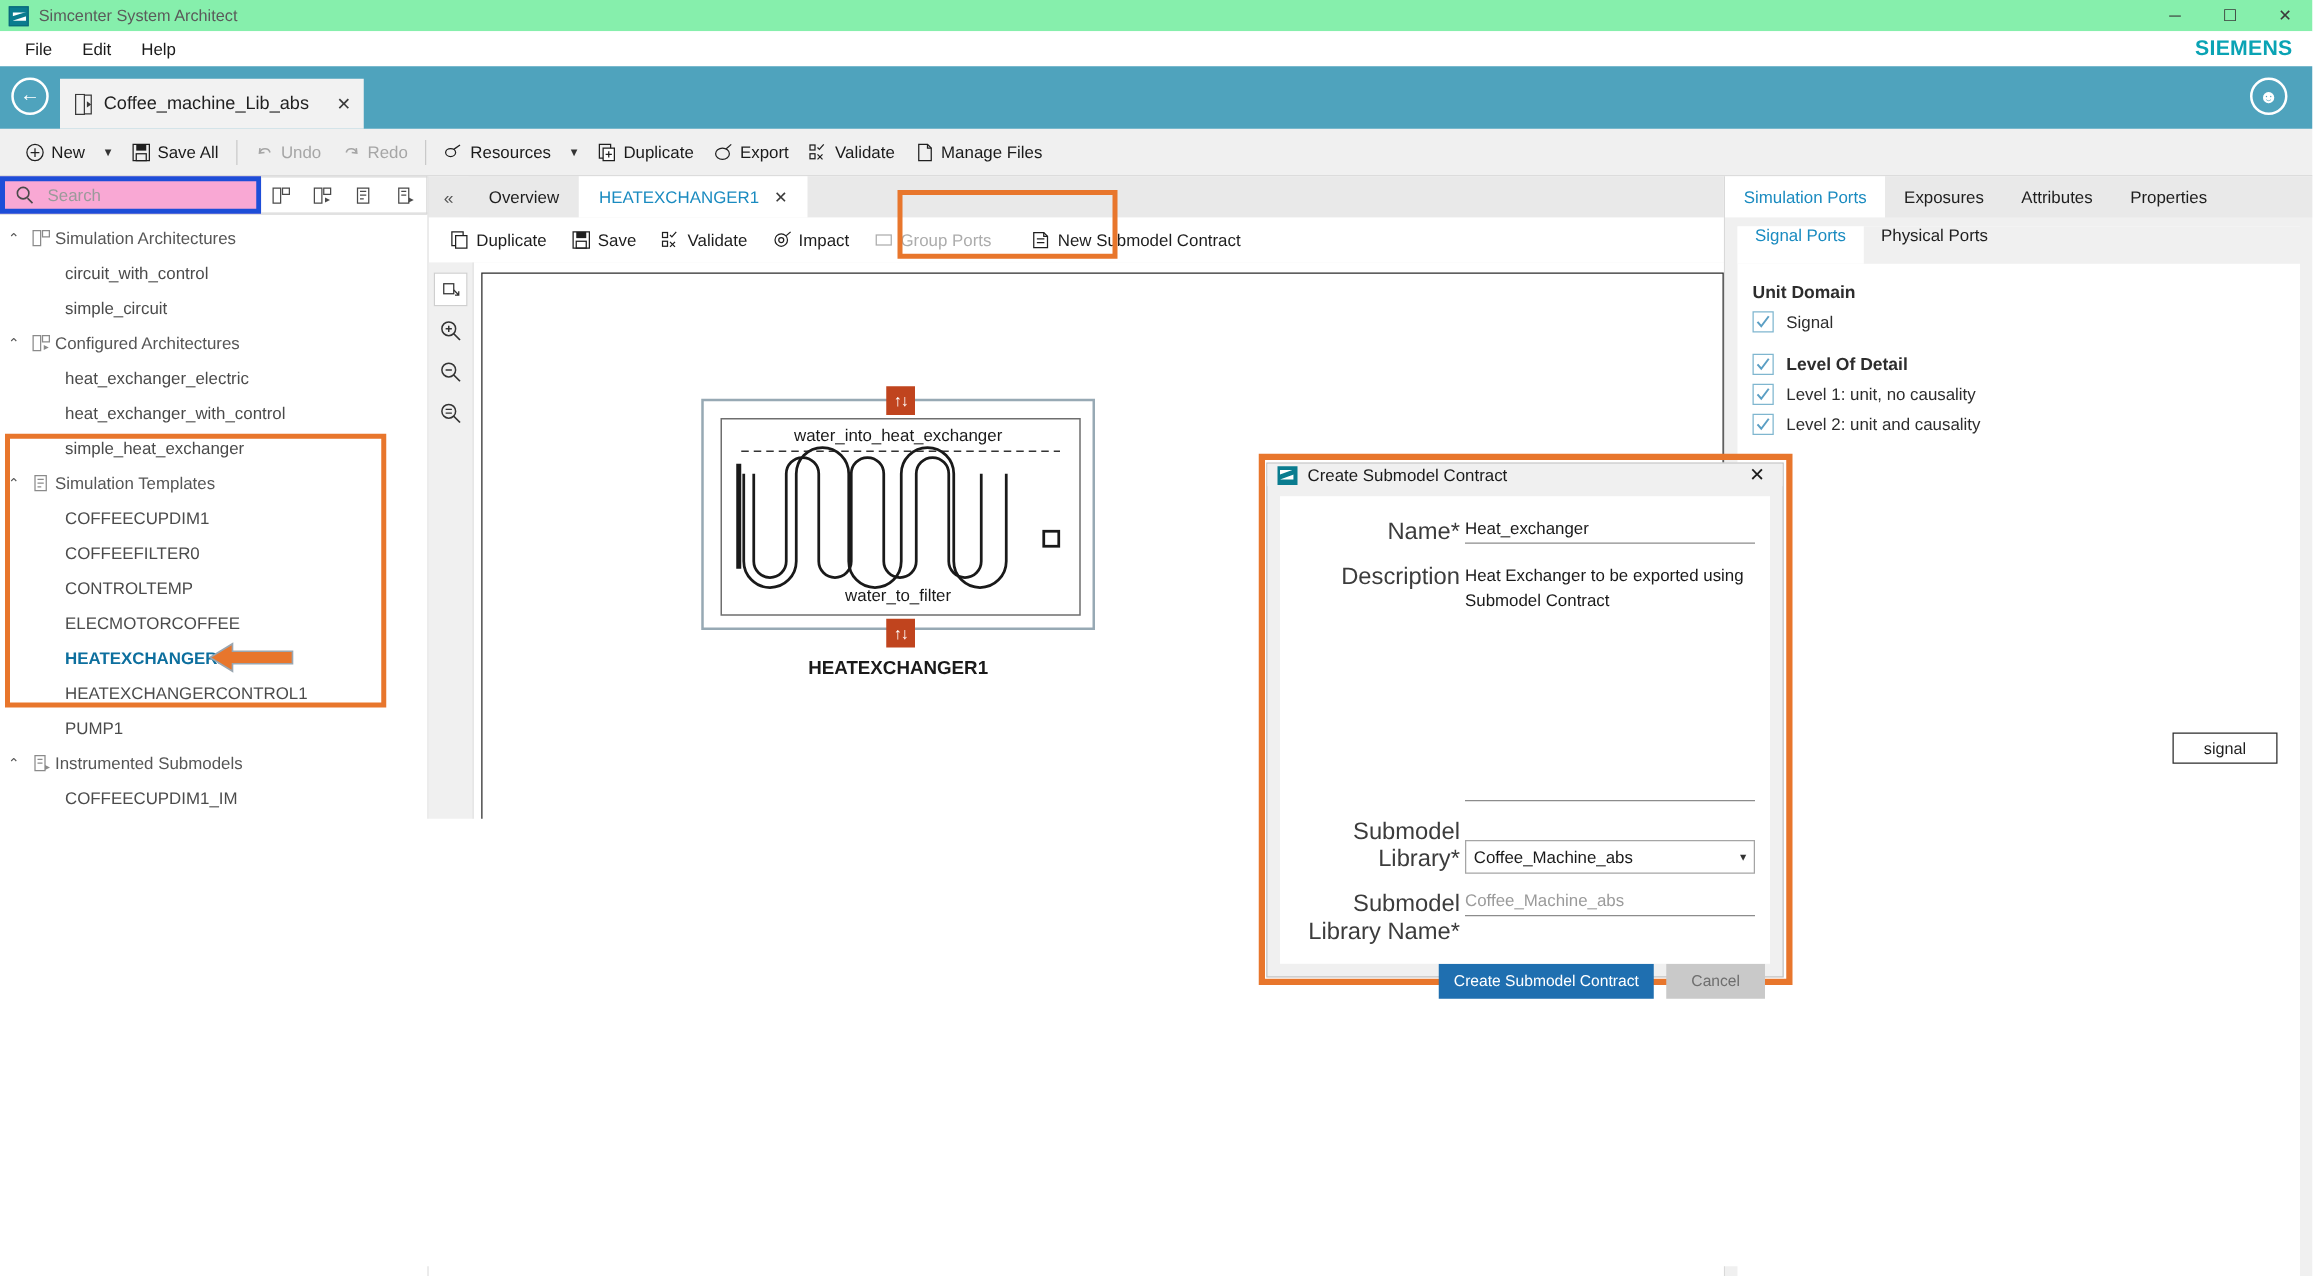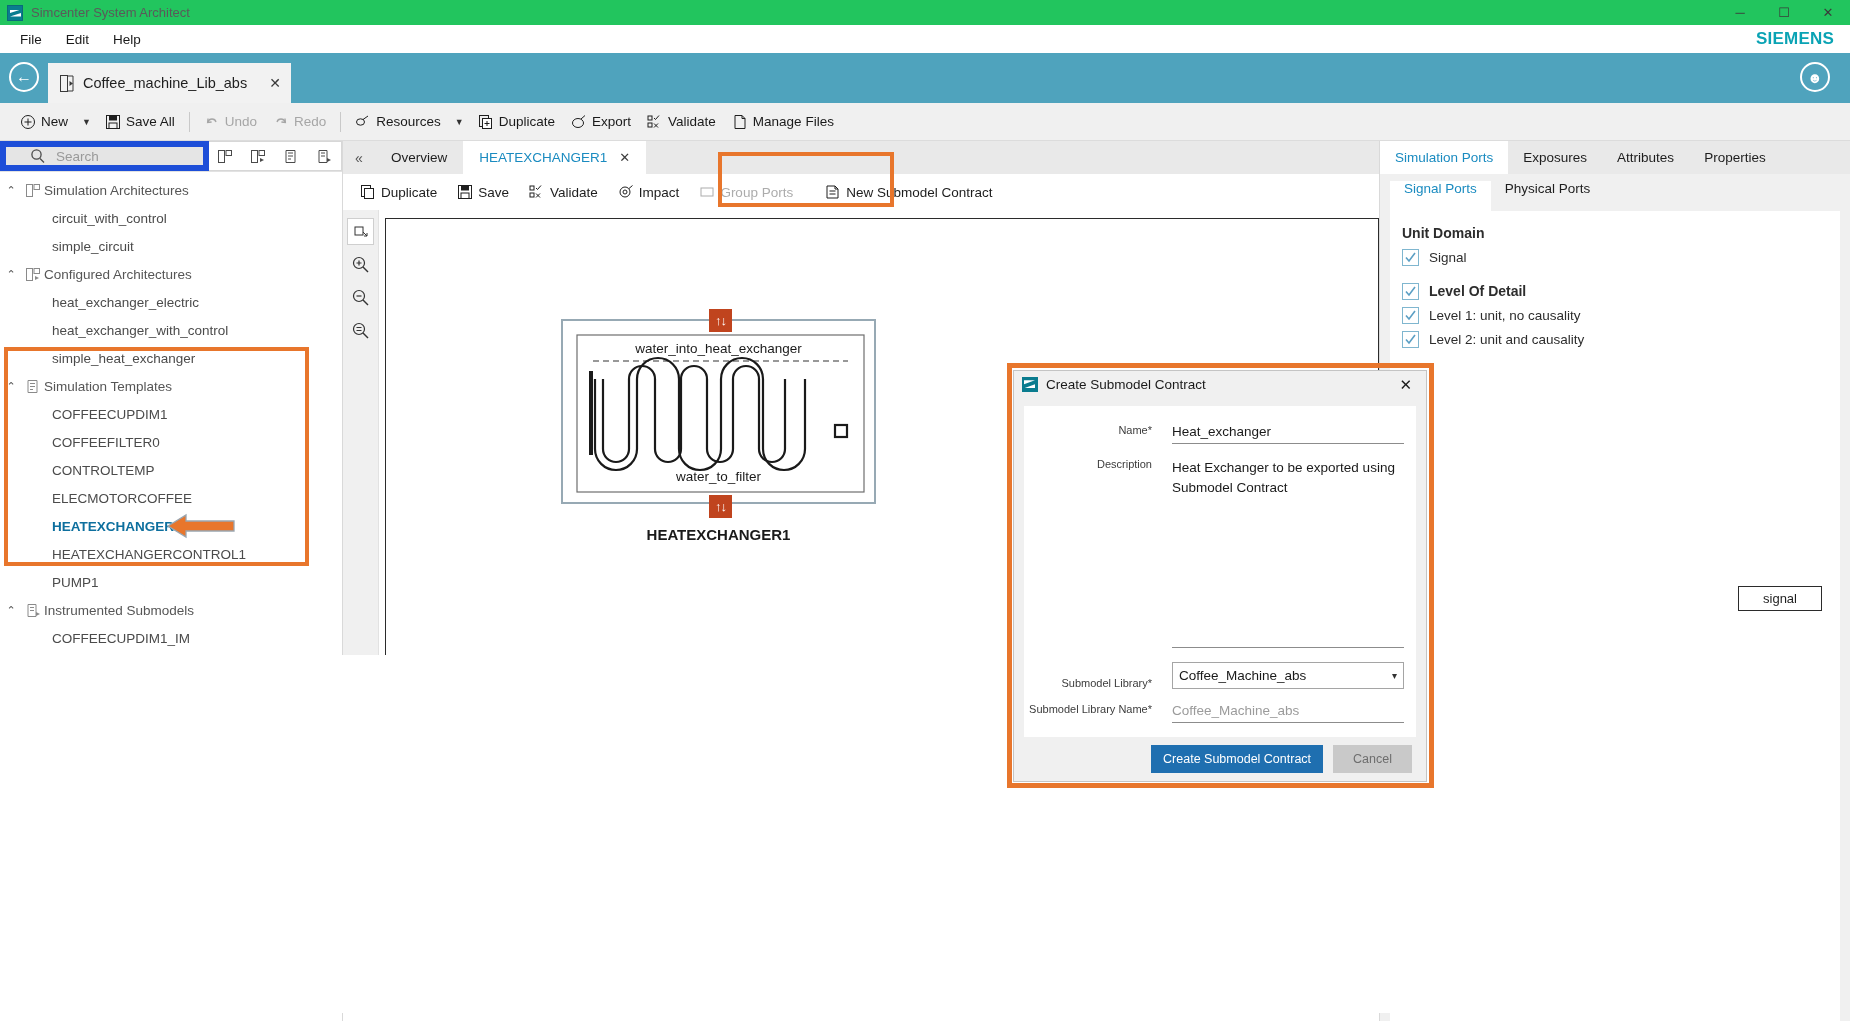--- a/index.html
+++ b/index.html
@@ -9,21 +9,21 @@
     overflow: hidden;
     font-family: "Liberation Sans", sans-serif;
     font-size: 13px;
     color: #323232;
     background: #ffffff;
   }
   .app { position: relative; width: 1850px; height: 1021px; }
 
   
   .titlebar {
-    height: 25px; background: #22c55e;
+    height: 25px; background: #86efac;
     display: flex; align-items: center;
     border-bottom: 0px solid #e6e6e6;
   }
   .title-logo {
     width: 16px; height: 16px; margin-left: 7px; margin-right: 8px;
     background: #0a7c8f; position: relative; flex: none;
     border: 1px solid #0a6a7a;
   }
   .title-logo::after {
     content: ""; position: absolute; left: 2px; top: 4px;
@@ -93,22 +93,22 @@
   .ic { width: 16px; height: 16px; display:inline-block; flex:none; }
   .ic svg { display:block; }
 
   
   .body { display: flex; height: calc(1021px - 25px - 28px - 50px - 38px); }
 
   
   .left { width: 343px; background: #ffffff; position: relative;
           border-right: 1px solid #d9d9d9; display:flex; flex-direction: column; }
   .searchrow { height: 31px; display: flex; align-items: stretch; border-bottom:1px solid #e2e2e2; }
-  .searchbox { flex: 1; display: flex; align-items: center; gap: 8px; padding-left: 24px;
-               border: 6px solid #1d4ed8; background:#e5e5e5; }
+  .searchbox { flex: 1; display: flex; align-items: center; gap: 8px; padding-left: 8px;
+               border: 4px solid #1d4ed8; background:#f9a8d4; }
   .searchbox input {
     border: none; outline: none; font-size: 13.5px; font-family: inherit;
     color: #333; width: 100%; background: transparent;
   }
   .searchbox input::placeholder { color: #9a9a9a; }
   .tree-tools { display: flex; align-items: center; gap: 0px; background:#fff; border:1px solid #d7d7d7; border-left:none;}
   .tree-tool { width: 33px; height: 29px; display:flex; align-items:center; justify-content:center; }
   .tree { flex: 1; overflow: hidden; padding-top: 4px; }
   .trow { height: 28px; display: flex; align-items: center; font-size: 13.5px; color: #4b4b4b; }
   .trow .chev { width: 22px; text-align: center; color: #555; font-size: 11px; flex:none; }
@@ -203,21 +203,21 @@
   .modal-logo { width: 16px; height: 15px; background:#0a7c8f; position:relative; flex:none; }
   .modal-logo::after {
     content:""; position:absolute; left:2px; top:3px; width:11px; height:8px; background:#fff;
     clip-path: polygon(0 0,100% 0,0 50%,100% 50%,100% 100%,0 100%,100% 50%,0 50%);
   }
   .modal-title-text { font-size:13.5px; color:#1a1a1a; }
   .modal-x { margin-left:auto; font-size: 15px; color:#1a1a1a; padding: 0 6px; }
   .modal-form { flex:1; background:#ffffff; margin: 8px 10px 0 10px; padding: 18px 12px 0 0;
                 position:relative; }
   .frow { display:flex; align-items:flex-start; margin-bottom: 14px; }
-  .flabel { width: 148px; text-align:right; padding-right: 20px; font-size:11px; color:#3c3c3c; flex:none;}
+  .flabel { width: 148px; text-align:right; padding-right: 4px; font-size:19px; color:#3c3c3c; flex:none;}
   .finput { flex:1; border-bottom:1px solid #8c8c8c; padding-bottom: 4px; font-size:13.5px; color:#1a1a1a; }
   .fdesc { flex:1; font-size:13.5px; color:#1a1a1a; line-height: 1.45; min-height: 190px;
            border-bottom:1px solid #8c8c8c; }
   .fselect { flex:1; height: 27px; border:1px solid #a5a5a5; background:#fff; display:flex;
              align-items:center; padding: 0 6px; font-size:13.5px; color:#1a1a1a; }
   .fselect .chev { margin-left:auto; font-size: 10px; color:#333; }
   .freadonly { flex:1; border-bottom:1px solid #8c8c8c; padding-bottom:4px; font-size:13.5px; color:#9b9b9b;}
   .modal-foot { height: 48px; display:flex; align-items:center; justify-content:flex-end;
                 gap: 10px; padding: 0 14px; }
   .btn-primary { background:#1f6fb0; color:#ffffff; font-size:12.5px; padding: 7px 12px; border:none; font-family:inherit;}

